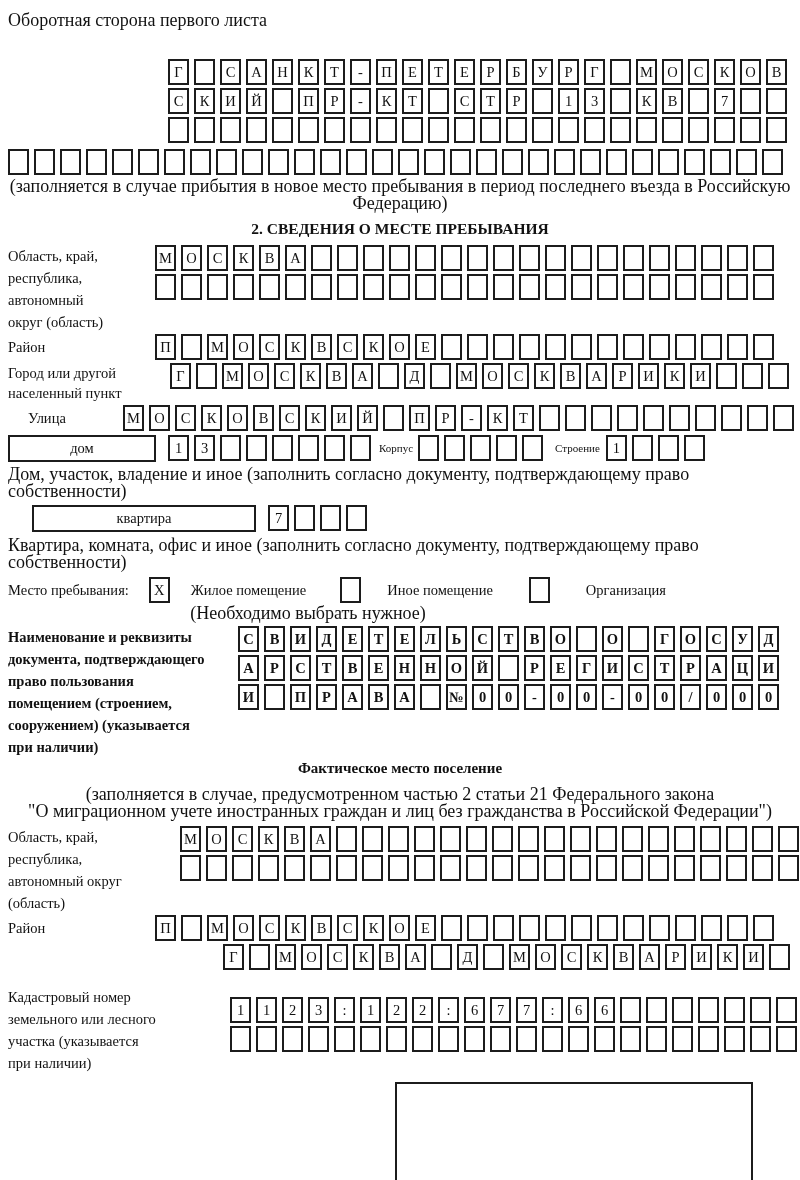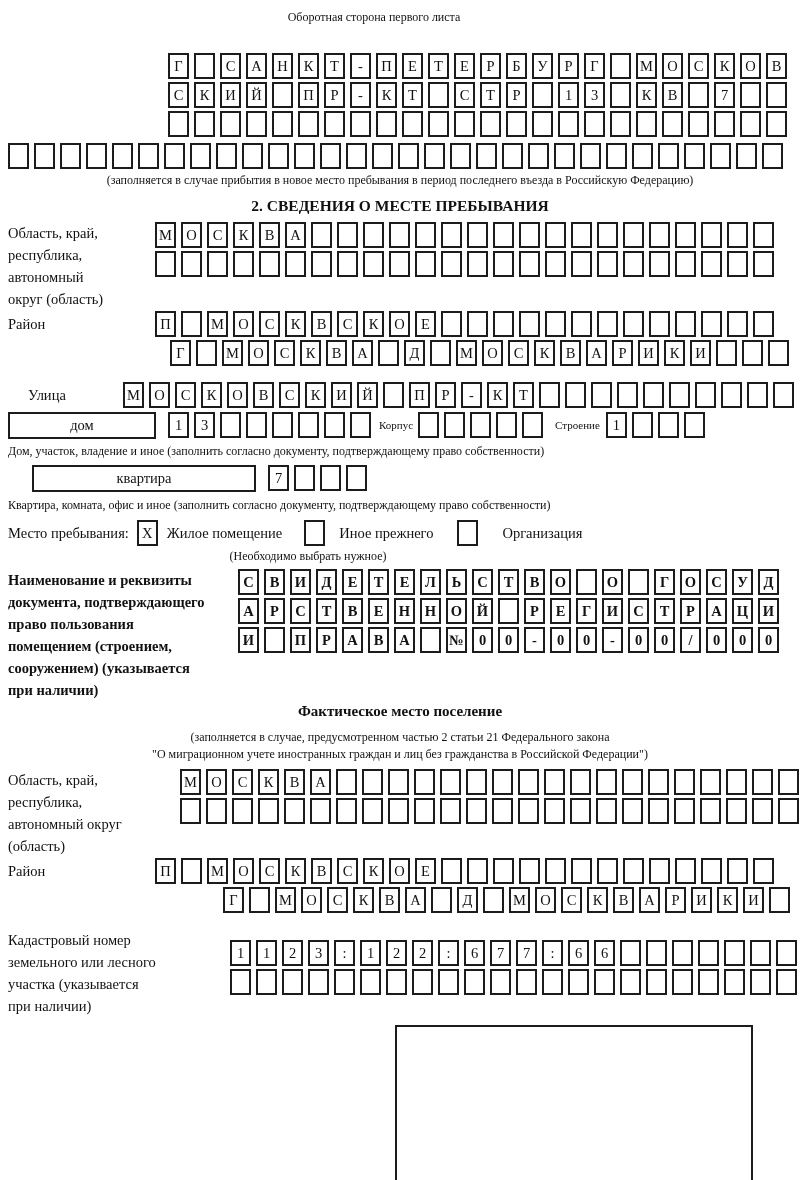--- a/index.html
+++ b/index.html
@@ -2,33 +2,33 @@
 <html><head>
 <meta charset="utf-8">
 <style>
   * { margin:0; padding:0; box-sizing:border-box; }
   html,body { background:#fff; }
   body {
     width:800px; height:1180px; position:relative; overflow:hidden;
     font-family:"Liberation Serif","DejaVu Serif",serif;
     color:#111; padding:10px 8px 0 8px;
   }
-  .hdr-note { text-align:center; padding-right:52px; font-size:12px; margin-bottom:2px; }
+  .hdr-note { text-align:left; padding-right:52px; font-size:18px; margin-bottom:2px; }
 
   .group { position:relative; }
   .label { font-size:14.5px; line-height:22px; white-space:pre-line; }
   .boxes-abs { position:absolute; top:0; }
   .boxrow { display:flex; gap:5px; margin-bottom:3px; }
   .cell {
     width:21px; height:26px; flex:0 0 21px;
     border:2px solid #1c1c1c; background:#fff;
     display:flex; align-items:center; justify-content:center;
     font-size:14.5px; line-height:1;
   }
-  .note { font-size:12px; line-height:17px; }
+  .note { font-size:18px; line-height:17px; }
   .center { text-align:center; }
   .sec-title { font-size:15.5px; font-weight:bold; text-align:center; }
   .sub-title { font-size:15px; font-weight:bold; text-align:center; }
 
   .inline-row { display:flex; align-items:flex-start; }
   .bigbox {
     border:2px solid #1c1c1c; height:27px; display:flex;
     align-items:center; justify-content:center; font-size:14.5px; background:#fff;
   }
   .lbl-inline { font-size:11px; line-height:27px; }
@@ -246,20 +246,22 @@
         <span class="cell"></span>
         <span class="cell"></span>
         <span class="cell"></span>
         <span class="cell"></span>
         <span class="cell"></span>
       </div>
   </div>
 </div>
 
 <div class="group" style="min-height:42px;">
+  <div class="label" style="width:160px; line-height:20px;">Город или другой
+населенный пункт</div>
   <div class="boxes-abs" style="left:162px;">
     <div class="boxrow">
         <span class="cell">Г</span>
         <span class="cell"></span>
         <span class="cell">М</span>
         <span class="cell">О</span>
         <span class="cell">С</span>
         <span class="cell">К</span>
         <span class="cell">В</span>
         <span class="cell">А</span>
@@ -351,30 +353,30 @@
   <div class="bigbox" style="width:224px; margin-left:24px;">квартира</div>
   <div class="boxrow" style="margin-left:12px;">
       <span class="cell">7</span>
       <span class="cell"></span>
       <span class="cell"></span>
       <span class="cell"></span>
     </div>
 </div>
 <div class="note" style="margin-top:3px;">Квартира, комната, офис и иное (заполнить согласно документу, подтверждающему право собственности)</div>
 
-<div class="stay-row" style="margin-top:6px;">
+<div class="stay-row" style="margin-top:6px;gap:12px;">
   <span>Место пребывания:</span>
   <span class="boxrow" style="margin:0 0 0 8px;">
       <span class="cell">X</span>
     </span>
   <span style="margin-left:9px;">Жилое помещение</span>
   <span class="boxrow" style="margin:0 0 0 22px;">
       <span class="cell"></span>
     </span>
-  <span style="margin-left:14px;">Иное прежнего</span>
+  <span style="margin-left:14px;">Иное помещение</span>
   <span class="boxrow" style="margin:0 0 0 24px;">
       <span class="cell"></span>
     </span>
   <span style="margin-left:24px;">Организация</span>
 </div>
 <div class="note" style="width:600px; text-align:center; margin-top:2px;">(Необходимо выбрать нужное)</div>
 
 <div class="group" style="margin-top:4px; min-height:132px;font-weight:bold;">
   <div class="label" style="width:228px;">Наименование и реквизиты
 документа, подтверждающего

